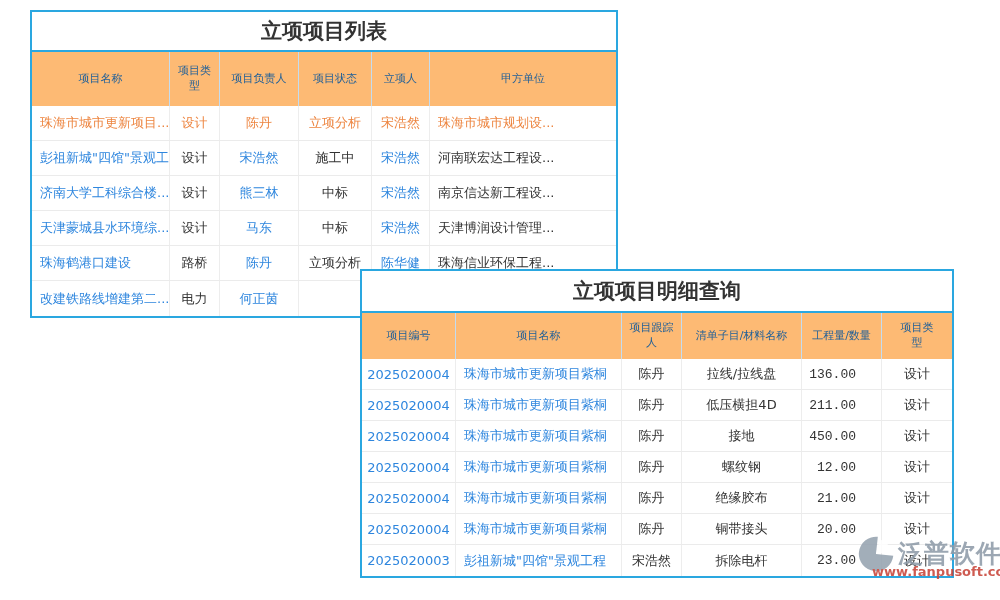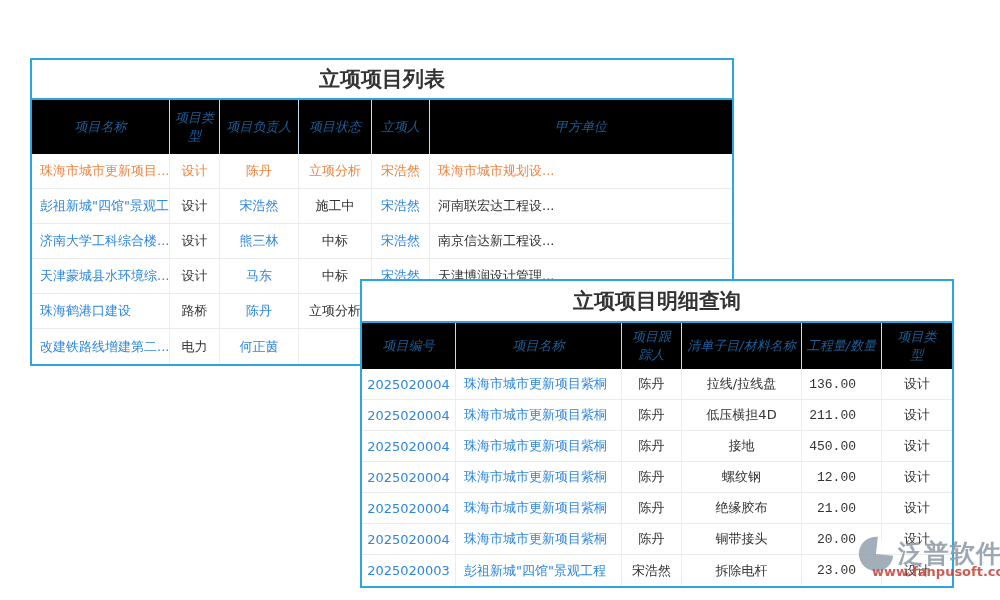--- a/index.html
+++ b/index.html
@@ -6,31 +6,31 @@
   body{
     width:1000px;height:600px;position:relative;overflow:hidden;
     background:#ffffff;
     font-family:"DejaVu Sans","Liberation Sans",sans-serif;
     color:#333;
   }
   .panel{
     position:absolute;background:#fff;
     border:2px solid #2aa7e0;box-sizing:border-box;
   }
-  .panel.t1{left:30px;top:10px;width:704px;height:308px;z-index:1;margin-top:48px;}
-  .panel.t2{left:360px;top:279px;width:594px;height:309px;z-index:2;}
+  .panel.t1{left:30px;top:10px;width:588px;height:308px;z-index:1;}
+  .panel.t2{left:360px;top:269px;width:594px;height:309px;z-index:2;}
   .panel-title{
     display:flex;align-items:center;justify-content:center;
     font-size:21px;font-weight:bold;color:#333;
     border-bottom:2px solid #2aa7e0;background:#fff;
   }
   .t1 .panel-title{height:38px;}
   .t2 .panel-title{height:40px;}
   .thead{
-    display:grid;background:#000000;color:#1c5e99;font-size:13px;font-style:italic;
+    display:grid;background:#fdba74;color:#1c5e99;font-size:11px;
   }
   .t1 .thead{grid-template-columns:138px 50px 79px 73px 58px 1fr;height:54px;}
   .t2 .thead{grid-template-columns:94px 166px 60px 120px 80px 1fr;height:46px;}
   .hcell{
     display:flex;align-items:center;justify-content:center;text-align:center;
     border-right:1px solid #c3dcf0;padding:0 4px;line-height:1.35;box-sizing:border-box;
   }
   .t2 .hcell:nth-child(6){padding:0 14px;}
   .hcell:last-child{border-right:none;}
   .tbody{background:#fff;}

